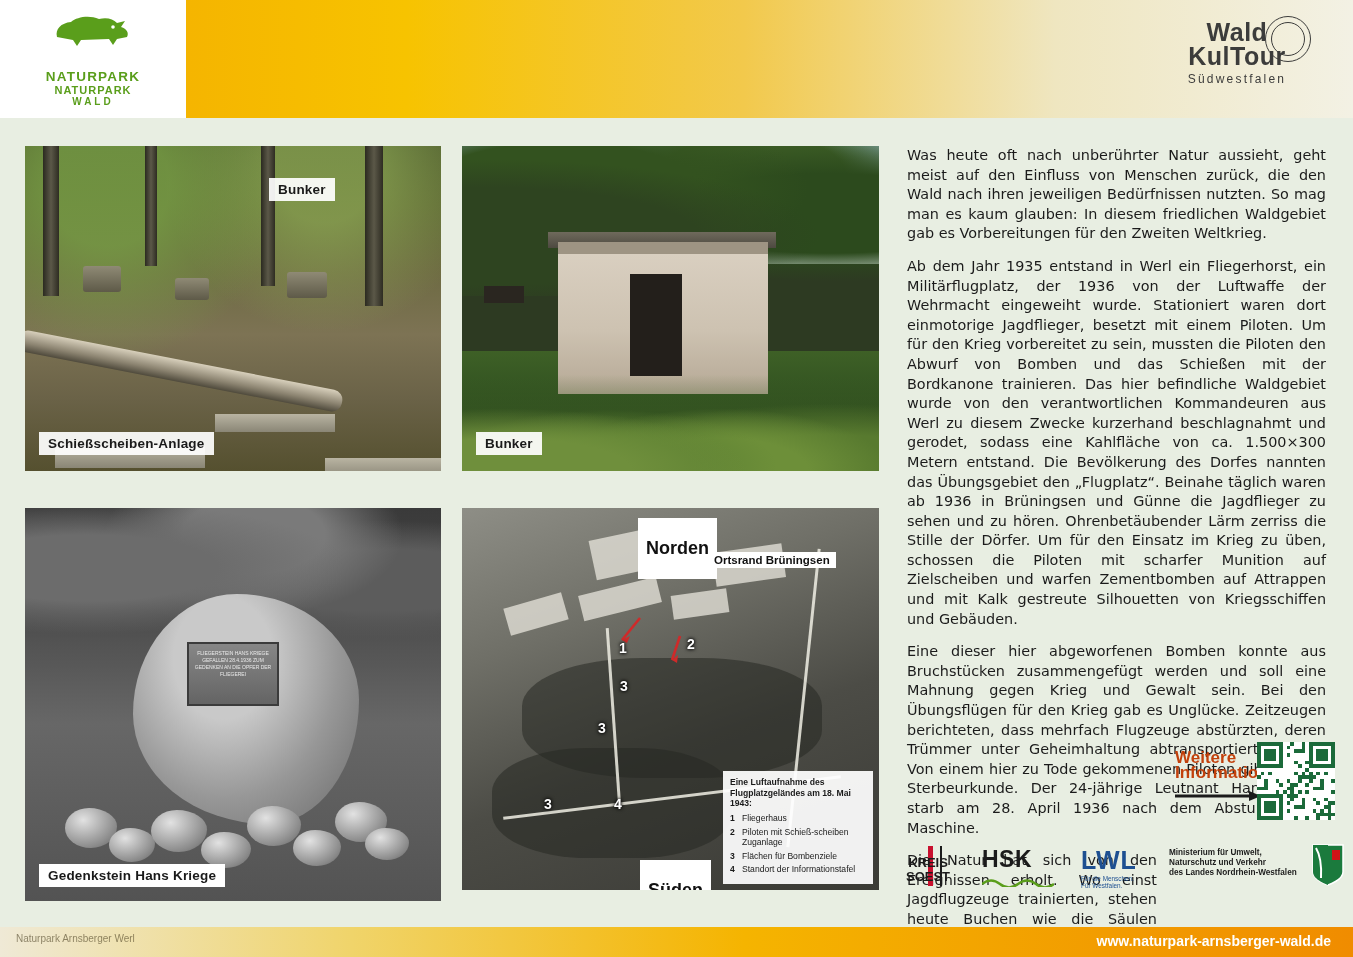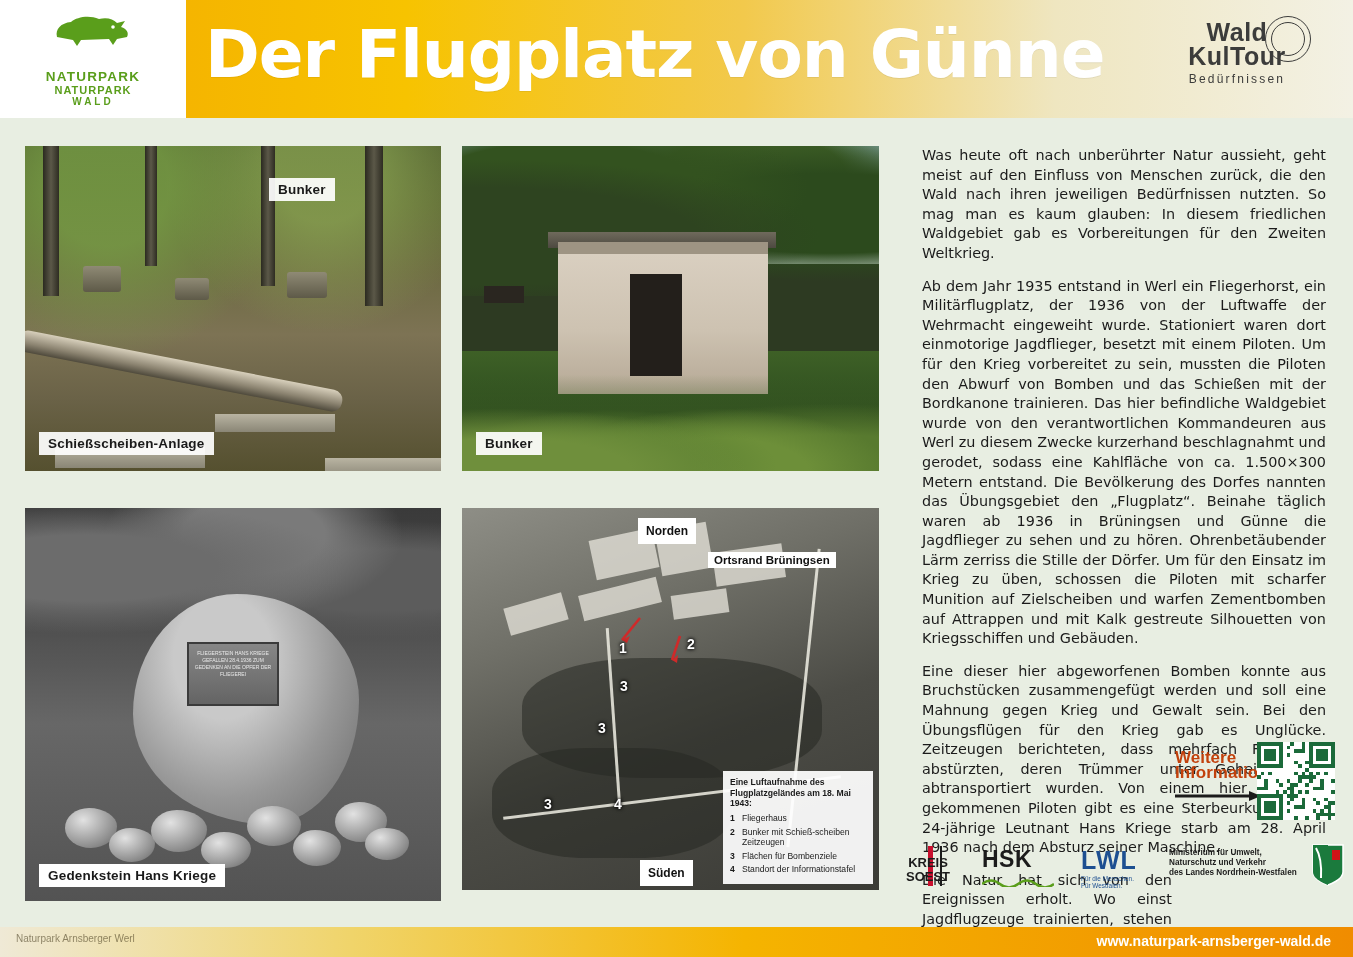--- a/index.html
+++ b/index.html
@@ -177,21 +177,21 @@
     position:absolute; background: rgba(228,226,216,.78);
   }
   .p4-dark {
     position:absolute; background: rgba(38,40,34,.55); border-radius: 40%;
   }
   .p4-road {
     position:absolute; background: rgba(240,238,228,.85);
   }
   .map-label {
     position:absolute; background: #ffffff; color:#111;
-    font-size: 12px; font-weight: bold; padding: 6px 8px;
+    font-size: 18px; font-weight: bold; padding: 20px 8px;
   }
   .map-label.small { font-size: 11.5px; padding: 2px 6px; }
   .map-num {
     position:absolute; color:#ffffff; font-size: 14px; font-weight: bold;
     text-shadow: 0 0 3px #000, 0 0 4px #000;
   }
   .map-arrow { position:absolute; }
   .legend {
     position:absolute; right: 6px; bottom: 6px; width: 150px;
     background: rgba(255,255,255,0.93); padding: 6px 7px;
@@ -199,21 +199,21 @@
   }
   .legend .lg-title { font-weight: bold; margin-bottom: 4px; line-height: 10.6px;}
   .legend .lg-row { display:flex; gap:4px; margin-bottom: 3px; }
   .legend .lg-n { font-weight: bold; width: 8px; flex: 0 0 8px; }
 
   
   .textcol {
     position: absolute; left: 906px; top: 146px; width: 420px;
   }
   .textcol p {
-    margin: 0 0 13px 16px;
+    margin: 0 0 13px 1px;
     font-size: 14.4px; line-height: 19.6px; color: #1b1b1b;
     text-align: justify;
     font-family: "DejaVu Sans", sans-serif;
     hyphens: manual;
   }
 
   
   .qrblock { position:absolute; left: 1175px; top: 742px; width: 160px; height: 82px; }
   .qr {
     position:absolute; right: 0; top: 0; width: 78px; height: 78px;
@@ -270,27 +270,26 @@
         <svg viewBox="0 0 84 38" width="84" height="38">
           <path d="M6 26 C4 18 10 12 20 11 C26 6 38 4 48 8 C56 6 62 8 66 12 L74 10 L70 16 C76 18 78 22 76 26 L66 28 L62 34 L58 28 L30 29 L26 35 L22 29 Z" fill="#5a9e1b"></path>
           <circle cx="62" cy="16" r="1.8" fill="#ffffff"></circle>
         </svg>
       </div>
       <div class="logo-t1">NATURPARK</div>
       <div class="logo-t2">NATURPARK</div>
       <div class="logo-t3">WALD</div>
     </div>
 
-    <div class="board-title">Der Flugplatz von Günne</div>
 
     <div class="wk-logo">
       <div class="wk-seal"></div>
       <div class="wk-wald">Wald</div>
       <div class="wk-kul">KulTour</div>
-      <div class="wk-sub">Bedürfnissen</div>
+      <div class="wk-sub">Südwestfalen</div>
     </div>
   </div>
 
   <div class="photo" id="photo1">
     <div class="p1-bg"></div>
     <div class="p1-trunk" style="left:18px;top:0;width:16px;height:150px;"></div>
     <div class="p1-trunk" style="left:120px;top:0;width:12px;height:120px;"></div>
     <div class="p1-trunk" style="left:236px;top:0;width:14px;height:140px;"></div>
     <div class="p1-trunk" style="left:340px;top:0;width:18px;height:160px;"></div>
     <div class="p1-stump" style="left:58px;top:120px;width:38px;height:26px;"></div>
@@ -369,21 +368,21 @@
     <div class="map-num" style="left:152px;top:288px;">4</div>
 
     <div class="legend">
       <div class="lg-title">Eine Luftaufnahme des Flugplatzgeländes am 18. Mai 1943:</div>
       <div class="lg-row">
         <span class="lg-n">1</span>
         <span>Fliegerhaus</span>
       </div>
       <div class="lg-row">
         <span class="lg-n">2</span>
-        <span>Bunker mit Schieß-scheiben Zeitzeugen</span>
+        <span>Piloten mit Schieß-scheiben Zuganlage</span>
       </div>
       <div class="lg-row">
         <span class="lg-n">3</span>
         <span>Flächen für Bombenziele</span>
       </div>
       <div class="lg-row">
         <span class="lg-n">4</span>
         <span>Standort der Informationstafel</span>
       </div>
     </div>

